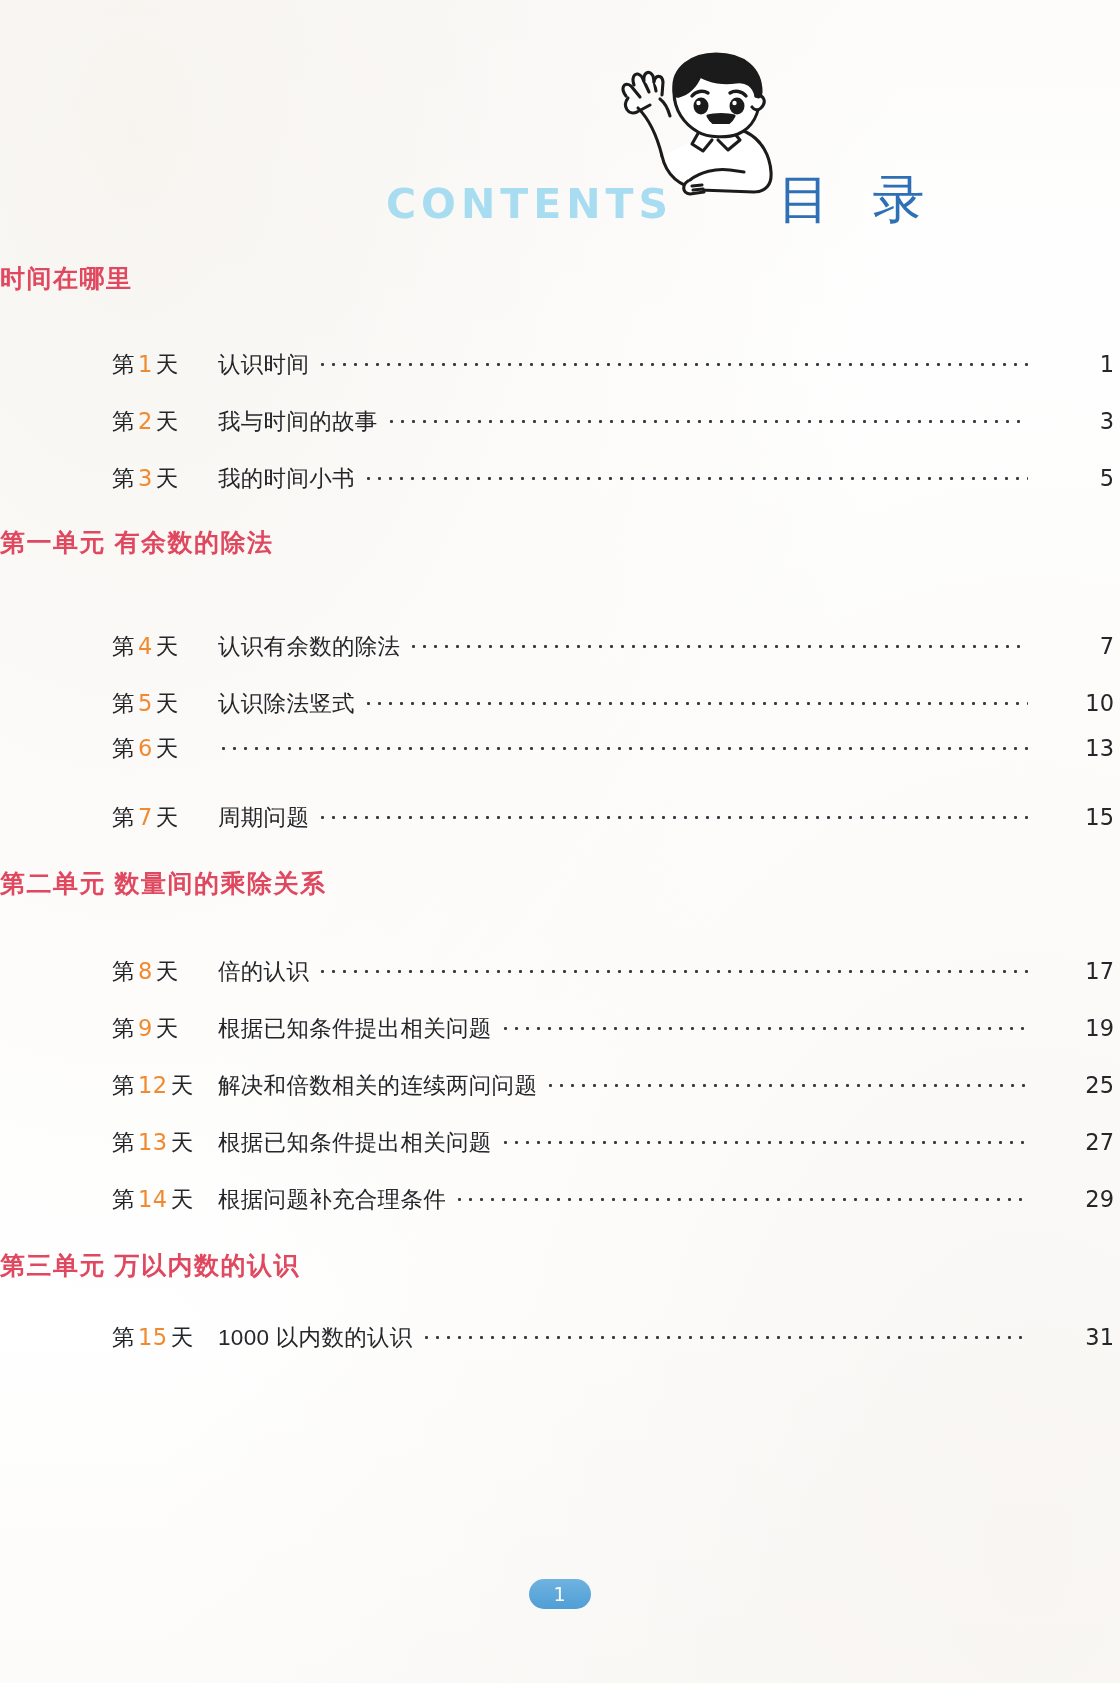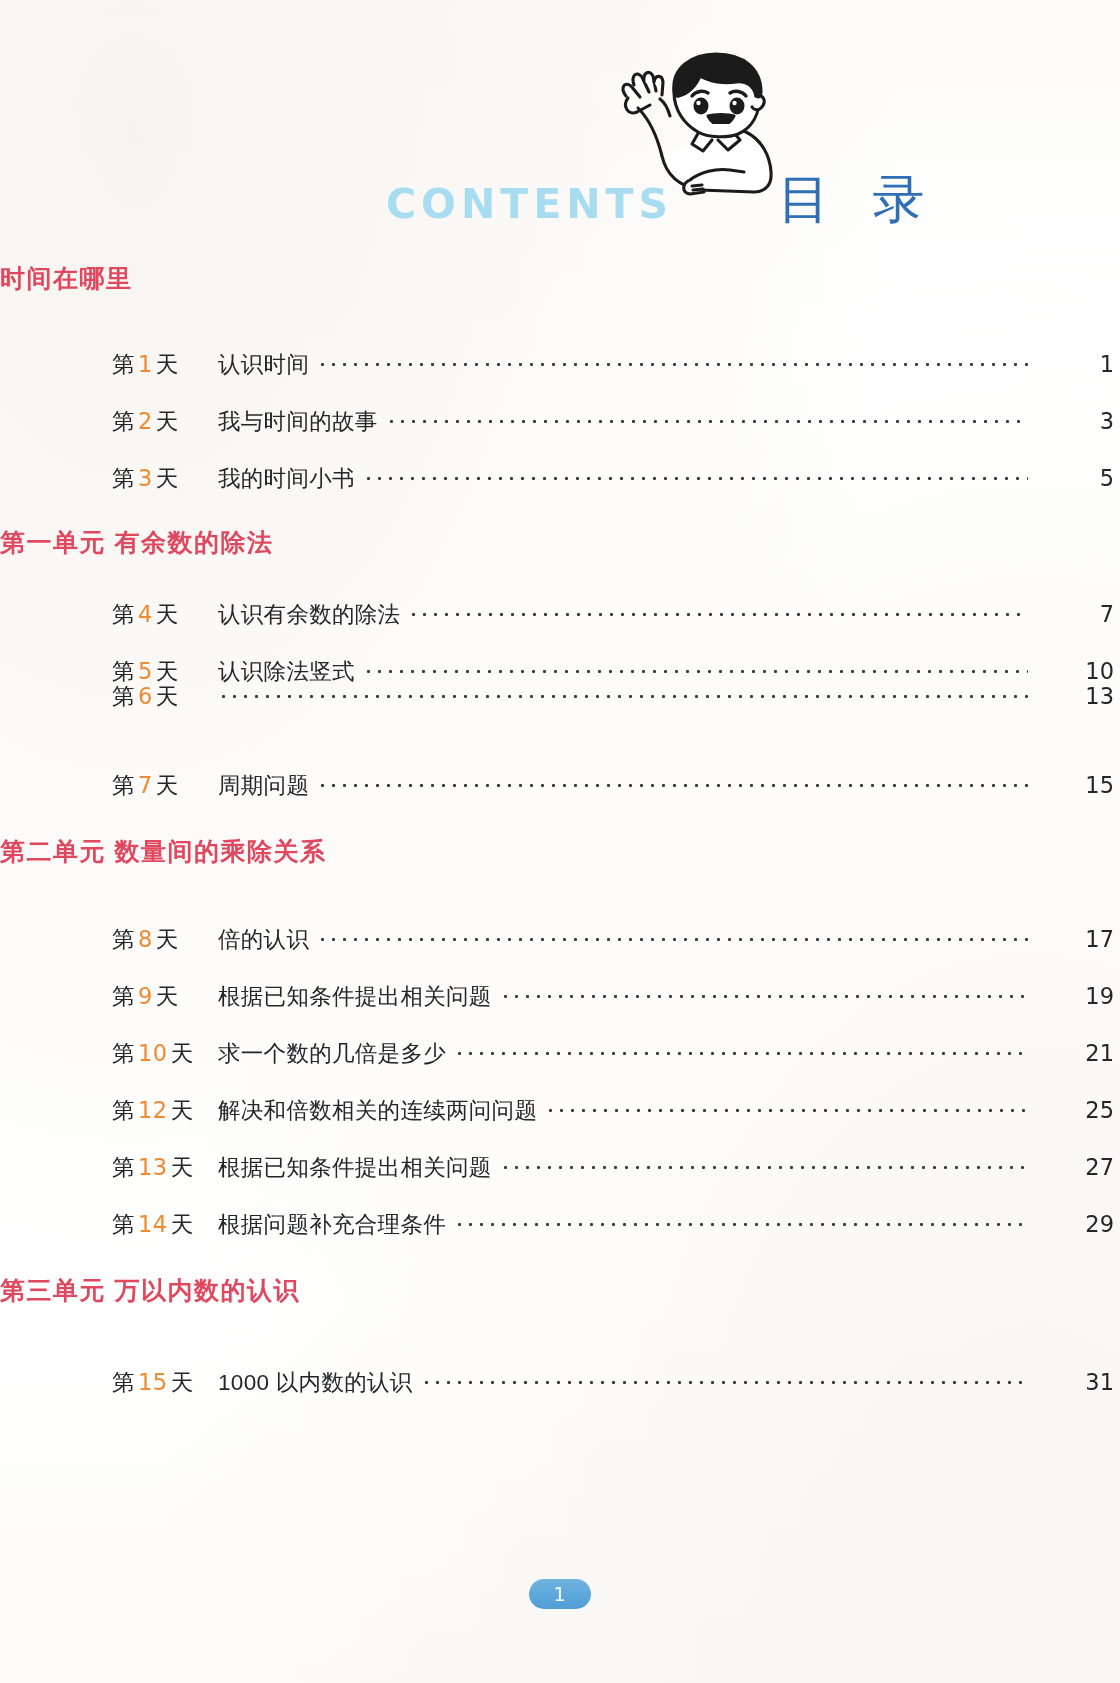--- a/index.html
+++ b/index.html
@@ -79,39 +79,40 @@
   .section { margin: 0; }
   .section-title {
     text-align: left;
     color: #e0485f;
     font-weight: 700;
     font-size: 25px;
     letter-spacing: 1.5px;
     white-space: nowrap;
   }
   .section:nth-child(1) .section-title { margin-top: 30px; margin-bottom: 22px; }
-  .section:nth-child(2) .section-title { margin-top: 38px; margin-bottom: 8px; }
+  .section:nth-child(2) .section-title { margin-top: 38px; margin-bottom: 40px; }
   .section:nth-child(3) .section-title { margin-top: 40px; margin-bottom: 24px; }
-  .section:nth-child(4) .section-title { margin-top: 40px; margin-bottom: 28px; }
+  .section:nth-child(4) .section-title { margin-top: 40px; margin-bottom: 8px; }
 
   
   .entry {
     display: flex;
     align-items: baseline;
     height: 57px;
     padding: 0 0 0 112px;
     box-sizing: border-box;
     font-size: 22.5px;
     color: #25262a;
   }
   .entry-day {
     flex: 0 0 auto;
     width: 106px;
     white-space: nowrap;
     letter-spacing: 0.5px;
+    margin-top: 20px;
   }
   .entry-day .num {
     color: #f0892f;
     padding: 0 3px;
     font-family: "DejaVu Sans", sans-serif;
   }
   .entry-label {
     flex: 0 0 auto;
     white-space: nowrap;
     padding-right: 8px;
@@ -288,26 +289,20 @@
           <div class="entry-leader"></div>
           <div class="entry-page">17</div>
         </div>
         <div class="entry">
           <div class="entry-day"><span>第</span><span class="num">9</span><span>天</span></div>
           <div class="entry-label">根据已知条件提出相关问题</div>
           <div class="entry-leader"></div>
           <div class="entry-page">19</div>
         </div>
         <div class="entry">
-          <div class="entry-day"><span>第</span><span class="num">10</span><span>天</span></div>
-          <div class="entry-label">求一个数的几倍是多少</div>
-          <div class="entry-leader"></div>
-          <div class="entry-page">21</div>
-        </div>
-        <div class="entry">
           <div class="entry-day"><span>第</span><span class="num">12</span><span>天</span></div>
           <div class="entry-label">解决和倍数相关的连续两问问题</div>
           <div class="entry-leader"></div>
           <div class="entry-page">25</div>
         </div>
         <div class="entry">
           <div class="entry-day"><span>第</span><span class="num">13</span><span>天</span></div>
           <div class="entry-label">根据已知条件提出相关问题</div>
           <div class="entry-leader"></div>
           <div class="entry-page">27</div>

